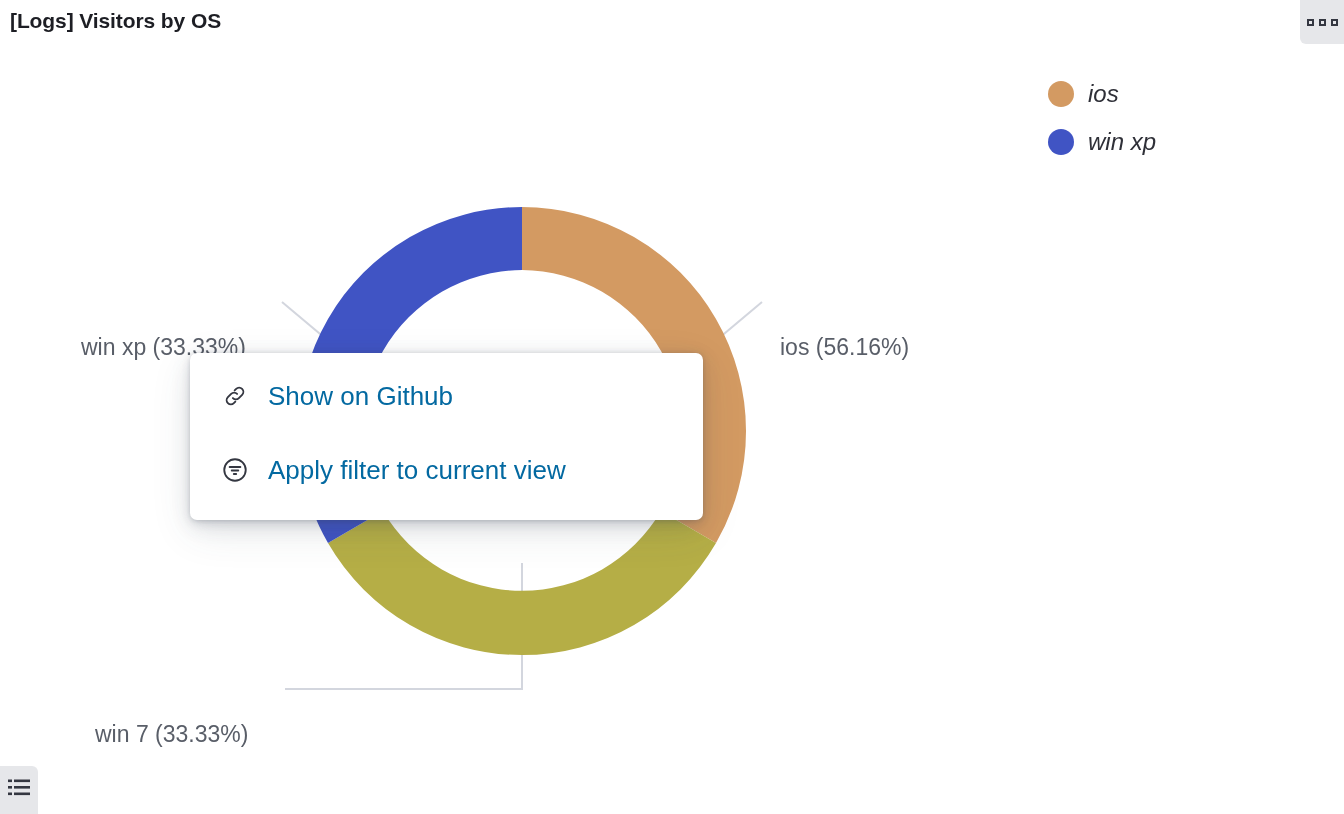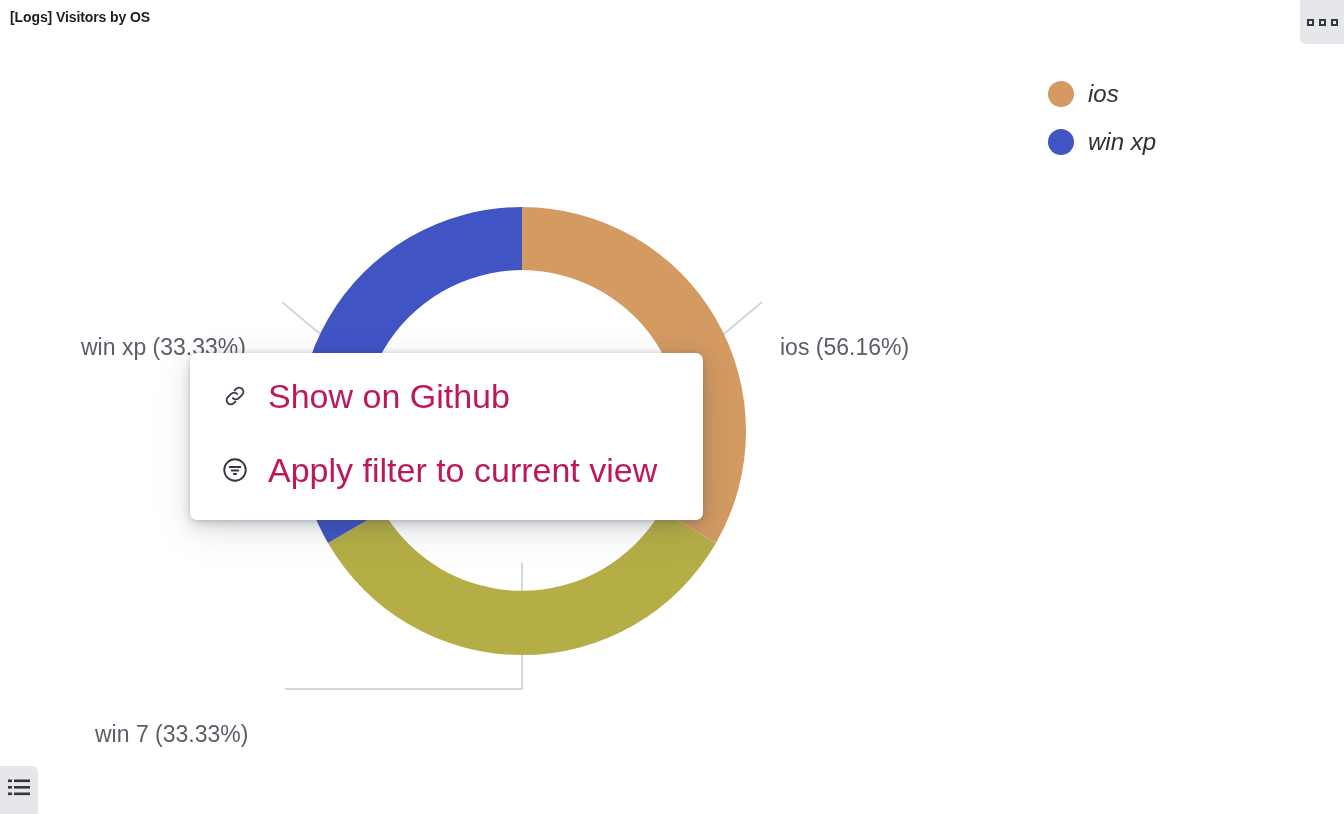--- a/index.html
+++ b/index.html
@@ -20,21 +20,21 @@
   .panel-header {
     position: absolute;
     top: 0; left: 0;
     width: 1344px;
     height: 44px;
   }
   .panel-title {
     position: absolute;
     left: 10px;
     top: 9px;
-    font-size: 14px;
+    font-size: 21px;
     font-weight: bold;
     color: #1d1e24;
     letter-spacing: -0.1px;
     white-space: nowrap;
   }
   .panel-menu-btn {
     position: absolute;
     right: 0;
     top: 0;
     width: 44px;
@@ -131,22 +131,22 @@
   .menu-icon {
     width: 30px;
     height: 30px;
     flex: 0 0 auto;
     display: flex;
     align-items: center;
     justify-content: center;
   }
   .menu-text {
     margin-left: 18px;
-    font-size: 34px;
-    color: #be185d;
+    font-size: 26px;
+    color: #0369a1;
     white-space: nowrap;
   }
 
   
   .legend-toggle {
     position: absolute;
     left: 0;
     bottom: 0;
     width: 38px;
     height: 48px;

